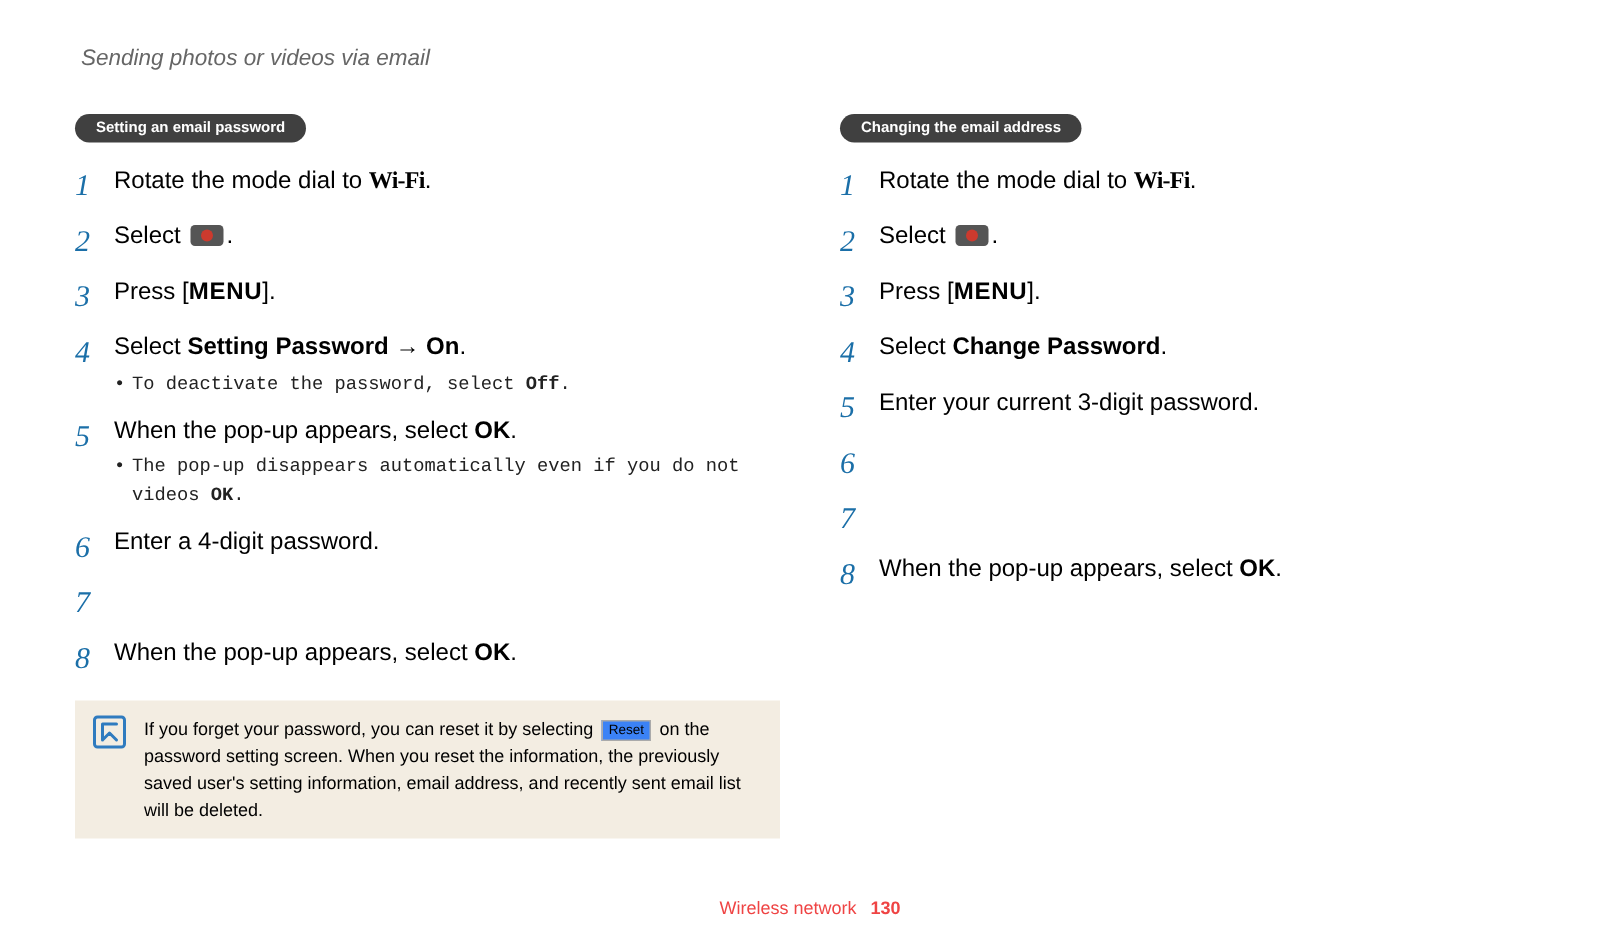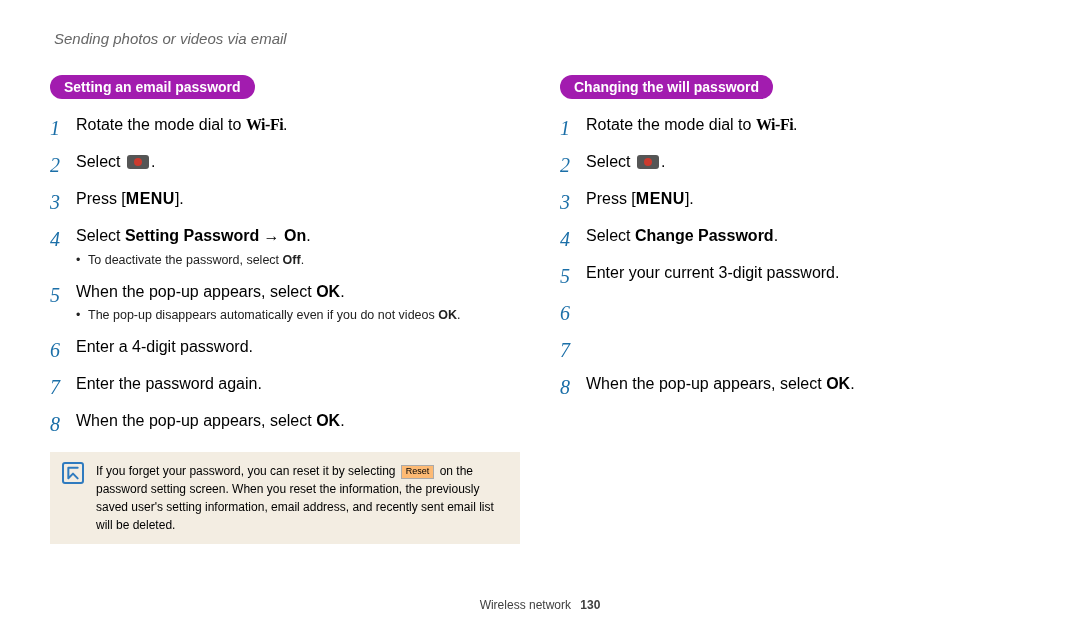--- a/index.html
+++ b/index.html
@@ -1,56 +1,56 @@
 <!DOCTYPE html>
 <html><head>
 <meta charset="utf-8">
 <style>
   * { box-sizing: border-box; margin: 0; padding: 0; }
   html, body { width: 1080px; height: 630px; background: #fff; font-family: "Segoe UI", "Helvetica Neue", Arial, sans-serif; color: #000; }
   .page { width: 1080px; height: 630px; padding: 30px 50px 20px 50px; position: relative; }
   .page-title { font-style: italic; color: #666; font-size: 15px; margin-bottom: 28px; margin-left: 4px; }
   .columns { display: flex; gap: 40px; }
   .col { flex: 1; }
-  .pill { display: inline-block; background: #a21caf; color: #fff; border-radius: 16px; padding: 4px 14px; font-size: 14px; font-weight: 700; margin-bottom: 14px; }
+  .pill { display: inline-block; background: #404040; color: #fff; border-radius: 16px; padding: 4px 14px; font-size: 10px; font-weight: 700; margin-bottom: 14px; }
   ol.steps { list-style: none; padding: 0; margin: 0; }
   ol.steps > li { display: flex; align-items: flex-start; margin-bottom: 6px; font-size: 16px; line-height: 1.55; }
   .num { font-style: italic; font-family: Georgia, "Times New Roman", serif; font-size: 20px; color: #1b6fa8; width: 26px; flex: 0 0 26px; text-align: left; font-weight: 400; }
   .step-body { flex: 1; }
   .wifi { font-weight: 700; font-family: Liberation Serif, serif; letter-spacing: -0.5px; }
   .menu-key { font-weight: 700; font-family: Arial, sans-serif; letter-spacing: 0.5px; }
   .email-icon {
     display: inline-block; width: 22px; height: 14px; border-radius: 3px;
     background: #555; vertical-align: -2px; position: relative; margin: 0 2px;
   }
   .email-icon::after {
     content: ""; position: absolute; left: 50%; top: 50%; width: 8px; height: 8px;
     background: #cc3a2e; border-radius: 50%; transform: translate(-50%,-50%);
   }
   .bold { font-weight: 700; }
-  ul.sub { list-style: none; padding: 2px 0 4px 0; }
+  ul.sub { list-style: none; padding: 2px 0 4px 0; font-family: Liberation Mono, monospace; }
   ul.sub li { font-size: 12.5px; color: #222; line-height: 1.5; position: relative; padding-left: 12px; }
   ul.sub li::before { content: "•"; position: absolute; left: 0; top: 0; }
   .note-box {
     display: flex; gap: 12px; background: #f3ede2; padding: 10px 14px 10px 12px;
     margin-top: 12px; align-items: flex-start; font-size: 12px; color: #000; line-height: 1.5;
   }
   .note-icon {
     width: 22px; height: 22px; flex: 0 0 22px; border: 2px solid #2f7bbf; border-radius: 3px;
     color: #2f7bbf; display: flex; align-items: center; justify-content: center;
     font-weight: 700; font-size: 14px; position: relative;
   }
   .note-icon svg { width: 16px; height: 16px; }
   .reset-key {
     display: inline-block; border: 1px solid #aaa; padding: 0 4px; font-size: 9px;
-    vertical-align: 1px; margin: 0 2px; background: #fdba74; line-height: 1.3;
+    vertical-align: 1px; margin: 0 2px; background: #3b82f6; line-height: 1.3;
   }
   .footer {
     position: absolute; bottom: 18px; left: 0; width: 1080px; text-align: center;
-    font-size: 12px; color: #404040;
+    font-size: 12px; color: #ef4444;
   }
   .footer .pg { font-weight: 700; margin-left: 6px; }
 </style>
 </head>
 <body>
 
 <div class="page">
   <div class="page-title">Sending photos or videos via email</div>
 
   <div class="columns">
@@ -94,21 +94,20 @@
               <li><span>The pop-up disappears automatically even if you do not videos </span><span class="bold">OK</span><span>.</span></li>
             </ul>
           </span>
         </li>
         <li>
           <span class="num">6</span>
           <span class="step-body">Enter a 4-digit password.</span>
         </li>
         <li>
           <span class="num">7</span>
-          <span class="step-body">Enter the password again.</span>
         </li>
         <li>
           <span class="num">8</span>
           <span class="step-body">
             <span>When the pop-up appears, select </span><span class="bold">OK</span><span>.</span>
           </span>
         </li>
       </ol>
 
       <div class="note-box">
@@ -117,21 +116,21 @@
             <path d="M5 4 L19 4 M5 4 L5 20 M5 20 L12 13 M12 13 L19 20"></path>
           </svg>
         </div>
         <div>
           <span>If you forget your password, you can reset it by selecting </span><span class="reset-key">Reset</span><span> on the password setting screen. When you reset the information, the previously saved user's setting information, email address, and recently sent email list will be deleted.</span>
         </div>
       </div>
     </div>
 
     <div class="col">
-      <div class="pill">Changing the will password</div>
+      <div class="pill">Changing the email address</div>
 
       <ol class="steps">
         <li>
           <span class="num">1</span>
           <span class="step-body">
             <span>Rotate the mode dial to </span><span class="wifi">Wi-Fi</span><span>.</span>
           </span>
         </li>
         <li>
           <span class="num">2</span>

